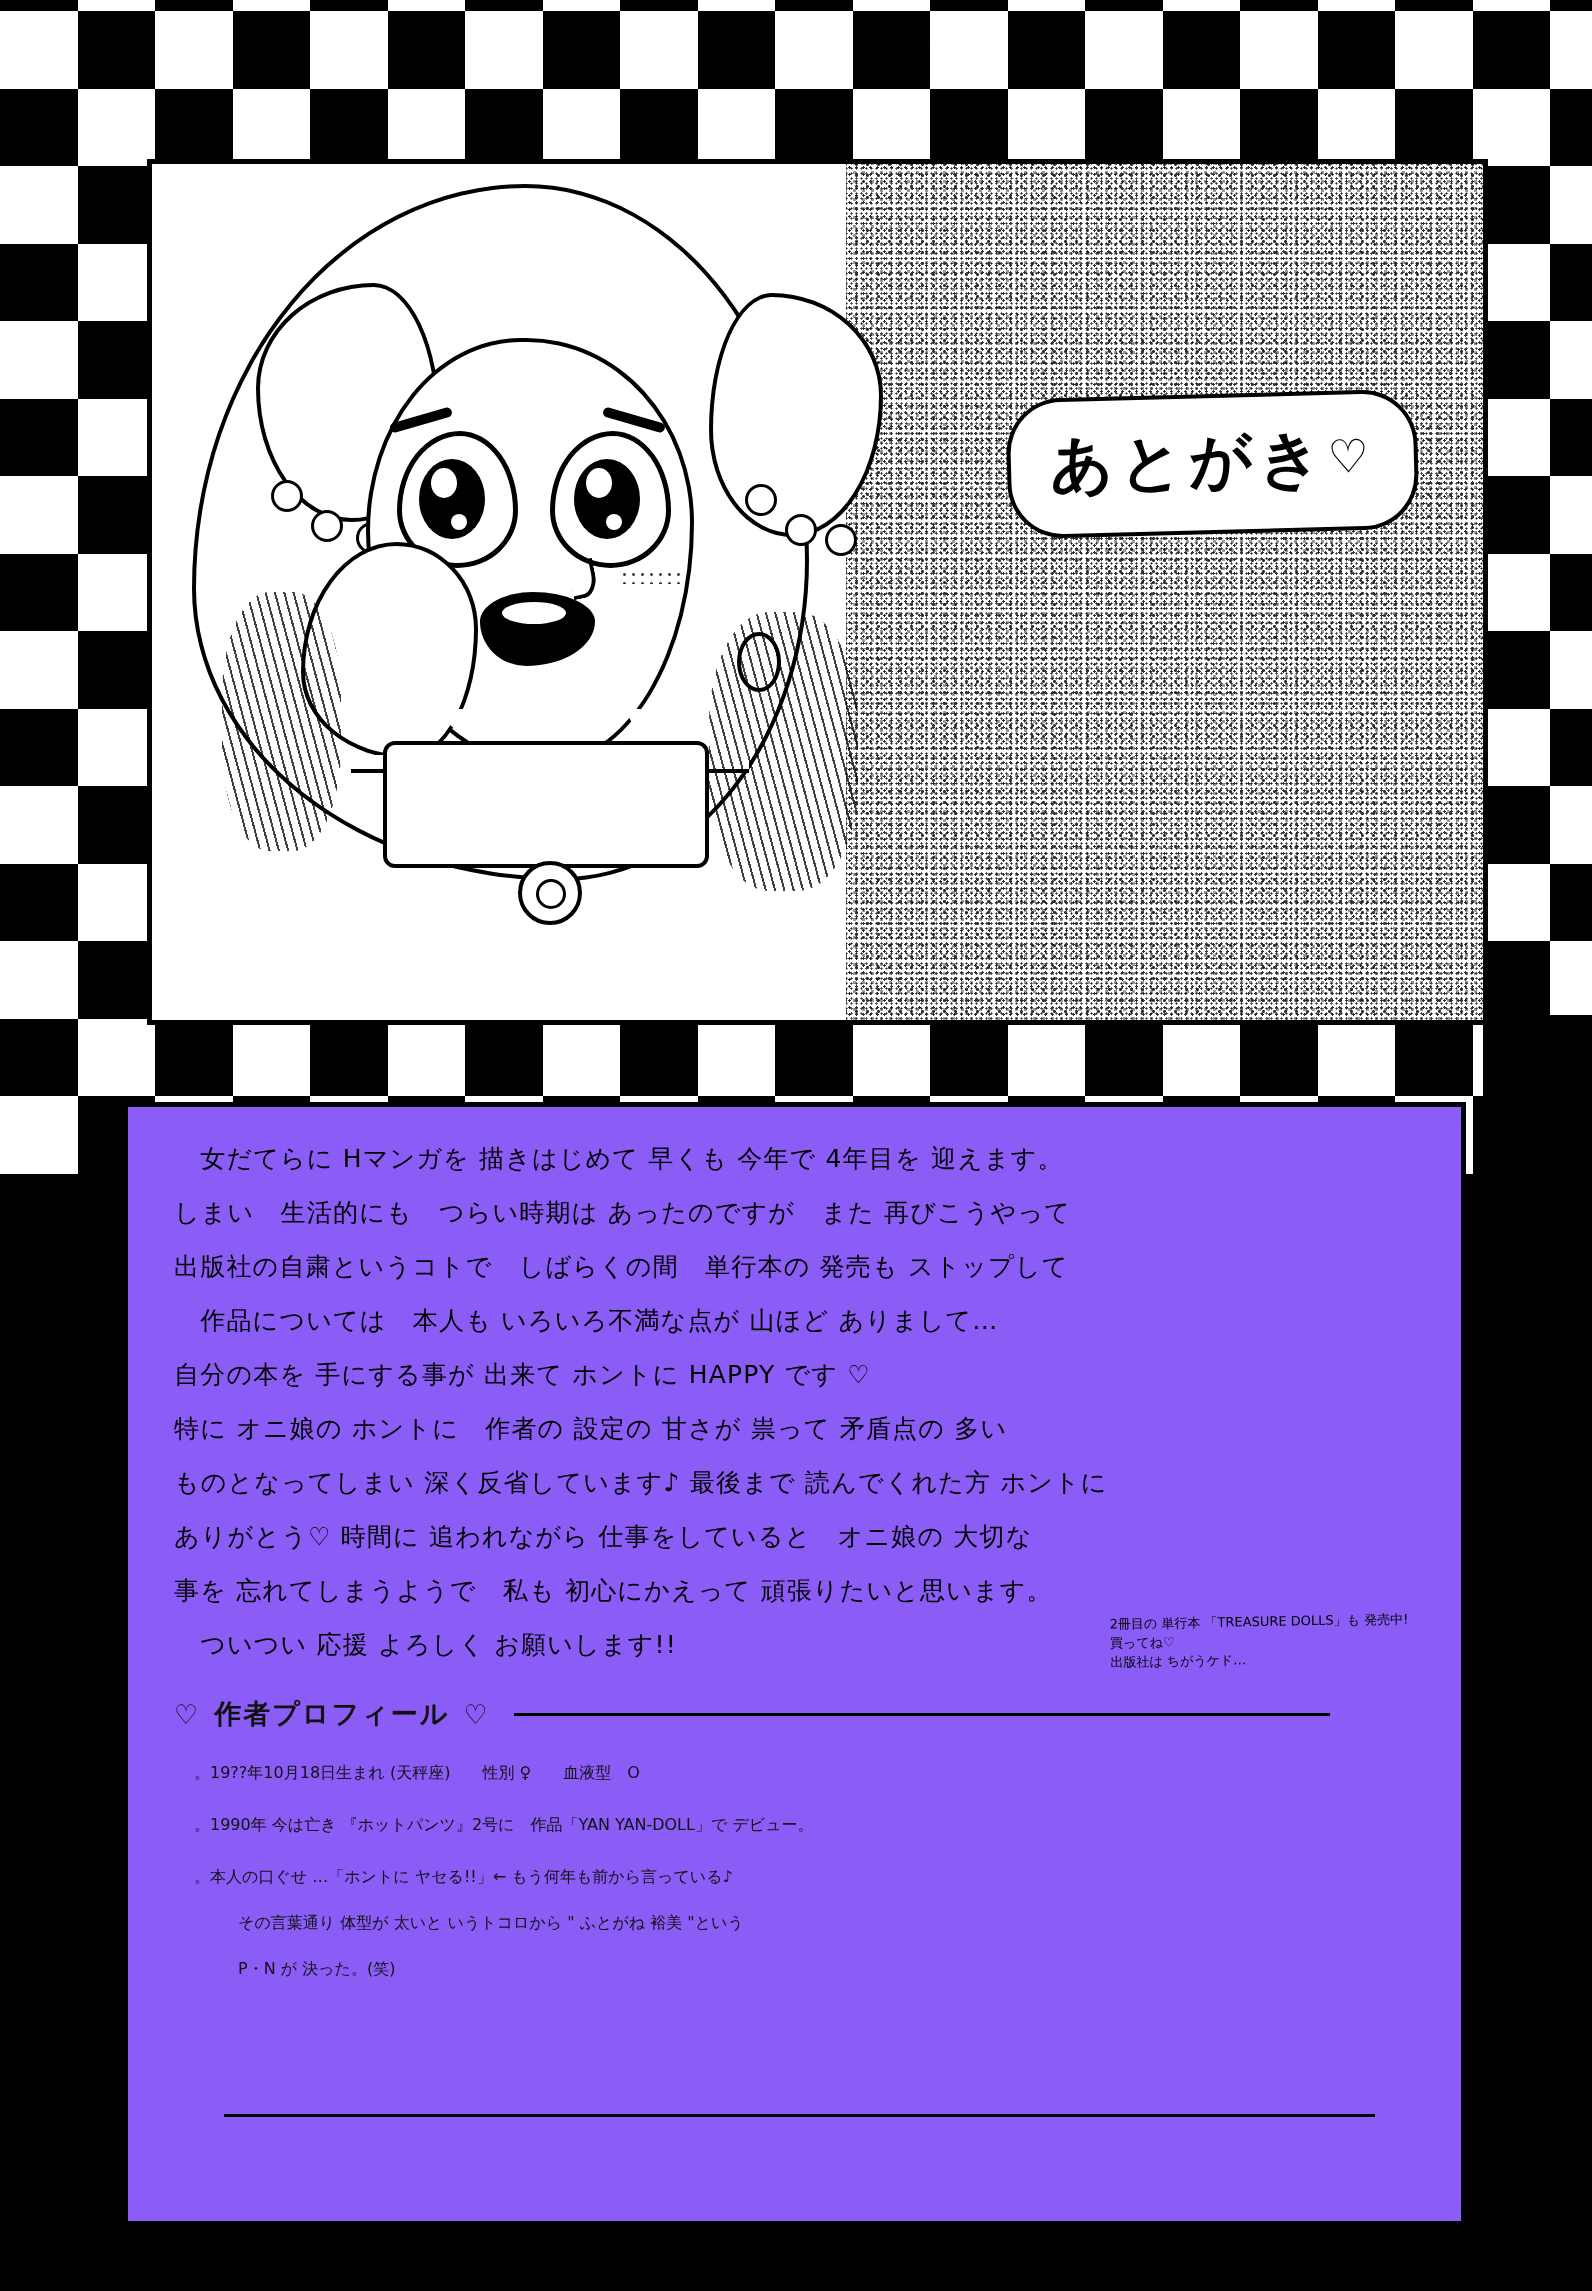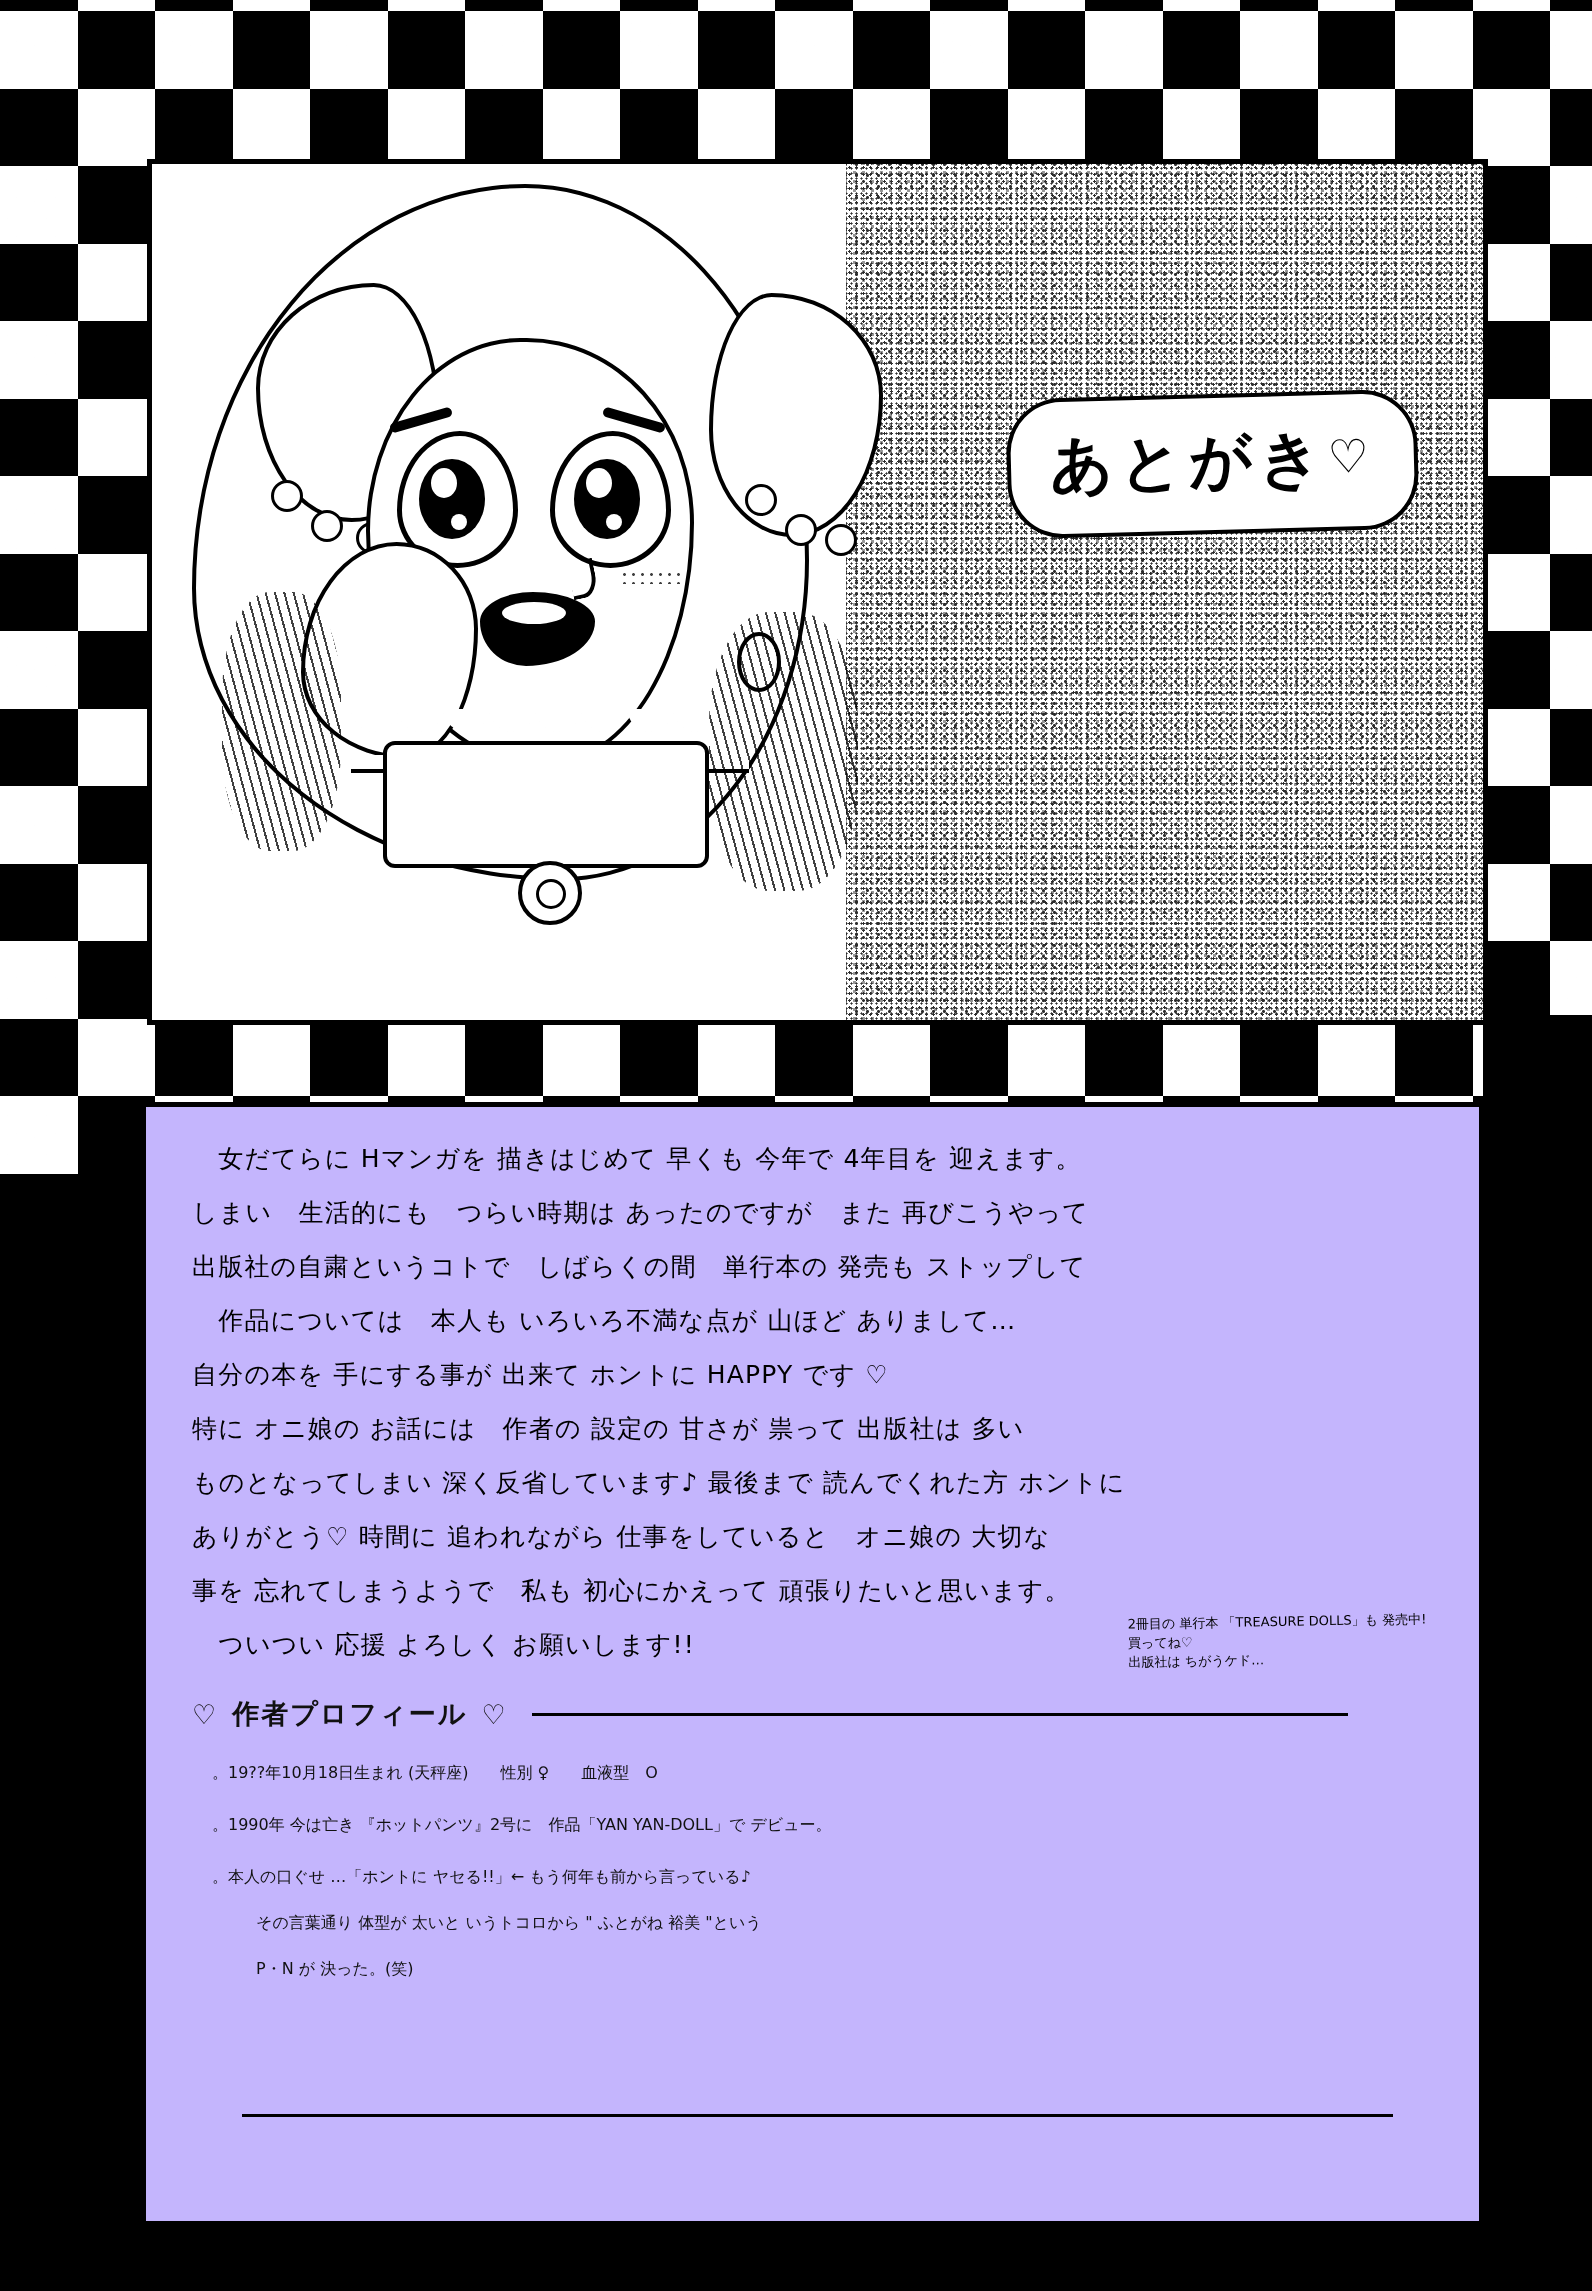--- a/index.html
+++ b/index.html
@@ -113,22 +113,22 @@
     background-size:46px 46px;border-bottom:4px solid #000;}
   .earring{position:absolute;left:249px;top:468px;width:40px;height:56px;border:4px solid #000;border-radius:50%;background:#fff;}
   .earring2{position:absolute;left:585px;top:468px;width:36px;height:52px;border:4px solid #000;border-radius:50%;background:#fff;}
   .brooch{position:absolute;left:366px;top:697px;width:56px;height:56px;border:4px solid #000;border-radius:50%;background:#fff;}
   .brooch::after{content:"";position:absolute;left:14px;top:14px;width:24px;height:24px;border:3px solid #000;border-radius:50%;}
   .hand{position:absolute;left:149px;top:378px;width:169px;height:209px;border:4px solid #000;
         border-radius:54% 46% 40% 60%/60% 40% 60% 40%;background:#fff;}
   .shade{position:absolute;background-image:repeating-linear-gradient(75deg,#000 0 2px,transparent 2px 9px);opacity:.75;}
 
   
-  #panel{position:absolute;left:141px;top:1102px;width:1343px;height:1124px;
-         background:#c4b5fd;border:5px solid #000;box-sizing:border-box;padding:40px 46px;}
+  #panel{position:absolute;left:123px;top:1102px;width:1343px;height:1124px;
+         background:#8b5cf6;border:5px solid #000;box-sizing:border-box;padding:40px 46px;}
   #panel-inner{position:absolute;left:0;top:0;width:100%;height:100%;box-sizing:border-box;}
 
   .afterword{font-family:"DejaVu Sans", sans-serif;font-size:25px;line-height:52px;
              letter-spacing:1.2px;color:#000;}
   .afterword p{margin:0 0 2px 0;}
   .smallnote{position:absolute;right:52px;top:505px;width:299px;font-size:13px;line-height:19px;
              text-align:left;color:#000;transform:rotate(-1deg);}
 
   .profile-head{position:absolute;left:46px;top:589px;display:flex;align-items:center;gap:14px;
                 font-size:27px;font-weight:bold;letter-spacing:2px;}
@@ -208,21 +208,21 @@
 
   <div id="panel">
     <div id="panel-inner">
 
       <div class="afterword" style="position:absolute;left:46px;top:26px;right:46px;">
         <p>　女だてらに Hマンガを 描きはじめて 早くも 今年で 4年目を 迎えます。</p>
         <p>しまい　生活的にも　つらい時期は あったのですが　また 再びこうやって</p>
         <p>出版社の自粛というコトで　しばらくの間　単行本の 発売も ストップして</p>
         <p>　作品については　本人も いろいろ不満な点が 山ほど ありまして…</p>
         <p>自分の本を 手にする事が 出来て ホントに HAPPY です ♡</p>
-        <p>特に オニ娘の お話には　作者の 設定の 甘さが 祟って 出版社は 多い</p>
+        <p>特に オニ娘の ホントに　作者の 設定の 甘さが 祟って 矛盾点の 多い</p>
         <p>ものとなってしまい 深く反省しています♪ 最後まで 読んでくれた方 ホントに</p>
         <p>ありがとう♡ 時間に 追われながら 仕事をしていると　オニ娘の 大切な</p>
         <p>事を 忘れてしまうようで　私も 初心にかえって 頑張りたいと思います。</p>
         <p>　ついつい 応援 よろしく お願いします!!</p>
       </div>
 
       <div class="smallnote" style="white-space:pre-line;">2冊目の 単行本 「TREASURE DOLLS」も 発売中! 買ってね♡
 出版社は ちがうケド…</div>
 
       <div class="profile-head">

